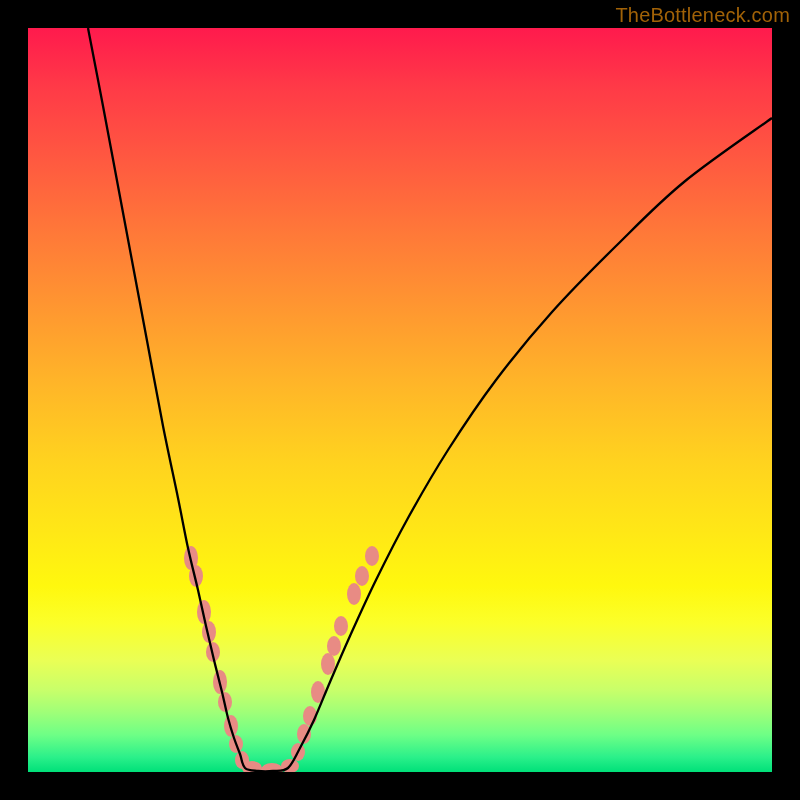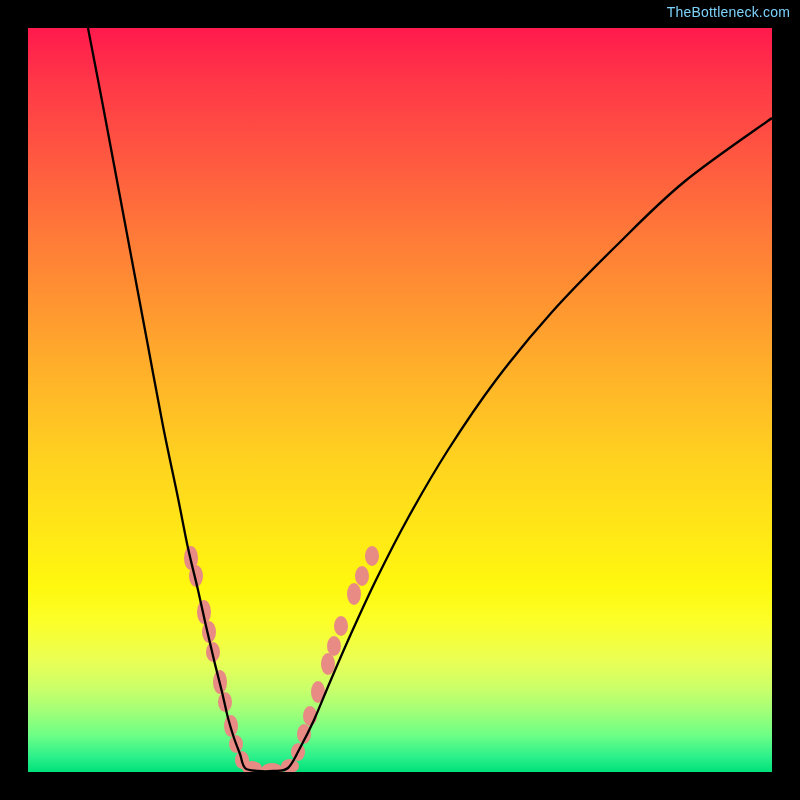--- a/index.html
+++ b/index.html
@@ -32,22 +32,22 @@
       #c8ff6a 89%,
       #9fff78 92%,
       #6eff86 95%,
       #2bf08a 98%,
       #00e079 100%);
   }
   .watermark {
     position: absolute;
     top: 4px;
     right: 10px;
-    color: #7dd3fc;
-    font-size: 14px;
+    color: #a16207;
+    font-size: 20px;
     font-weight: 500;
     letter-spacing: 0.2px;
     z-index: 20;
   }
   svg.plot {
     position: absolute;
     left: 0;
     top: 0;
     width: 744px;
     height: 744px;

